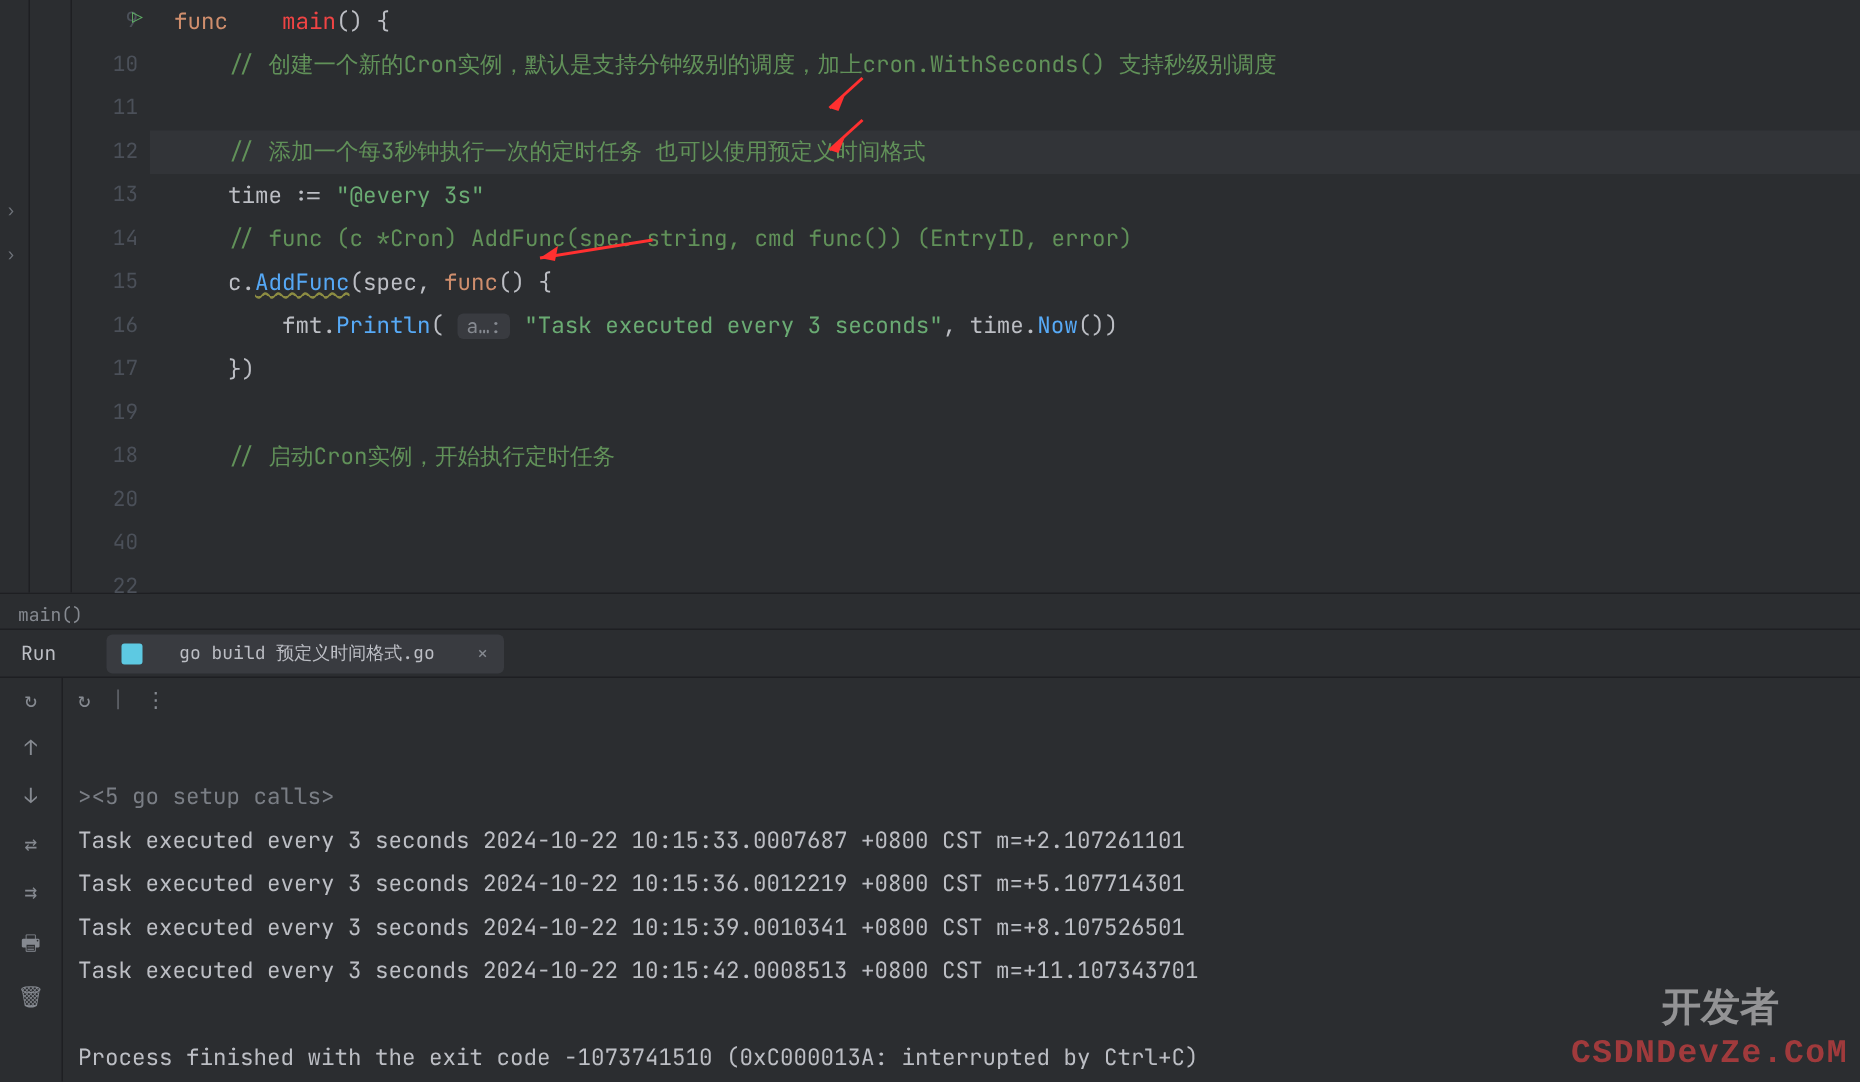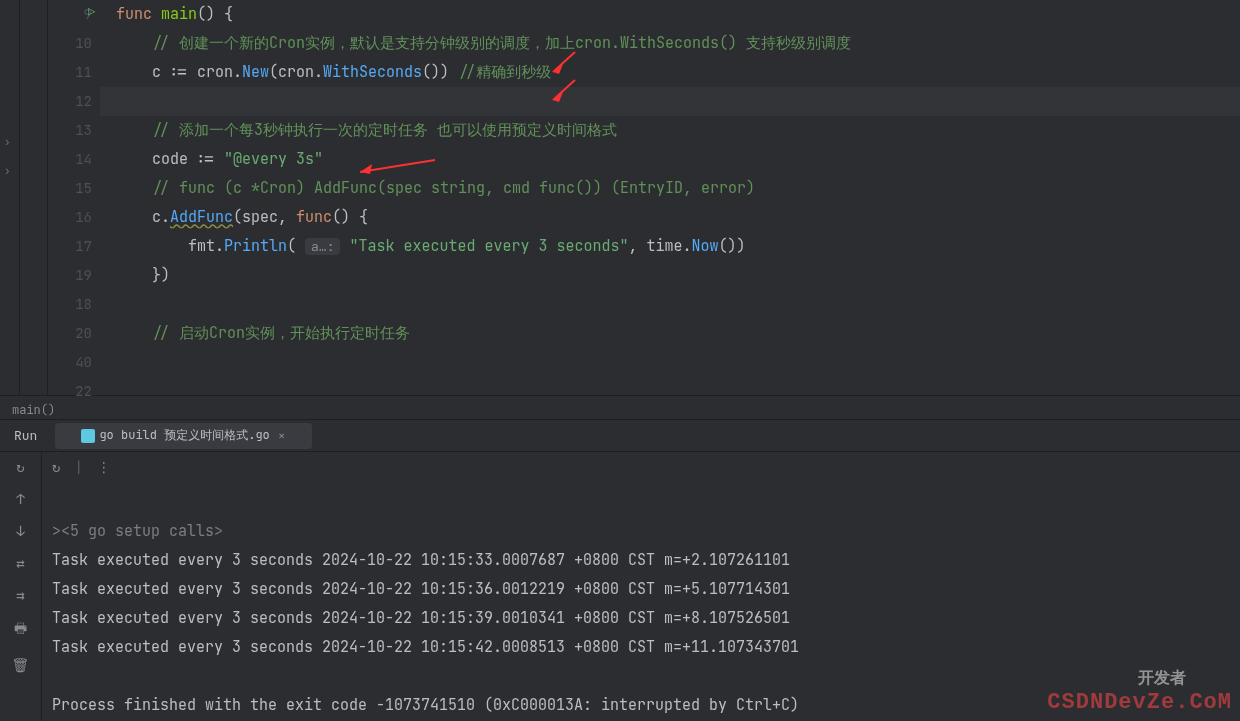--- a/index.html
+++ b/index.html
@@ -67,21 +67,21 @@
   position: absolute;
   left: 0;
   right: 0;
   top: 87px;
   height: 29px;
   background: #323438;
   z-index: 0;
 }
 .code-content { position: relative; z-index: 1; }
 .kw { color: #cf8e6d; }
-.fn { color: #84cc16; }
+.fn { color: #ef4444; margin-left: 27px; }
 .fn-call { color: #57aaf7; }
 .str { color: #6aab73; }
 .cmt-cn { color: #619159; }
 .pkg { color: #bcbec4; }
 .op { color: #bcbec4; }
 .par { color: #bcbec4; }
 .method-warn { color: #56a8f5; text-decoration: underline wavy #8c8c42; }
 .hint-box {
   background: #393b40;
   border-radius: 4px;
@@ -119,30 +119,30 @@
 }
 .tool-tab-run {
   padding: 0 14px;
   color: #bcbec4;
   font-size: 13px;
   height: 32px;
   display: flex;
   align-items: center;
 }
 .tool-tab-build {
-  padding: 0 26px;
+  padding: 0 10px;
   background: #393b40;
   color: #bcbec4;
   font-size: 12px;
   height: 26px;
   display: flex;
   align-items: center;
-  gap: 4px;
+  gap: 24px;
   border-radius: 4px;
-  margin-left: 4px;
+  margin-left: 20px;
 }
 .close-x { color: #868a91; font-size: 13px; margin-left: 4px; cursor: pointer; }
 .go-icon {
   width: 14px; height: 14px;
   background: #5dc9e2;
   border-radius: 2px;
   display: inline-block;
 }
 .tool-body {
   flex: 1;
@@ -187,21 +187,21 @@
   font-weight: bold;
   font-family: Liberation Mono, monospace;
   letter-spacing: 1px;
 }
 .watermark-cn {
   position: absolute;
   right: 54px;
   bottom: 32px;
   color: #e8e8e8;
   opacity: 0.55;
-  font-size: 16px;
+  font-size: 26px;
   font-weight: bold;
   font-family: sans-serif;
 }
 </style>
 </head>
 <body>
 
 <div class="editor-area">
   <div class="fold-gutter">
     <span class="fold-btn">›</span>
@@ -223,24 +223,23 @@
     <div class="line-number">18</div>
     <div class="line-number">20</div>
     <div class="line-number">40</div>
     <div class="line-number">22</div>
   </div>
   <div class="code-area">
     <div class="highlight-line"></div>
     <div class="code-content">
     <div class="code-line"><span class="kw">func</span> <span class="fn">main</span><span class="par">() {</span></div>
     <div class="code-line">    <span class="cmt-cn">// 创建一个新的Cron实例，默认是支持分钟级别的调度，加上cron.WithSeconds() 支持秒级别调度</span></div>
-    <div class="code-line">    <span class="pkg">c </span><span class="op">:=</span><span class="pkg"> cron.</span><span class="fn-call">New</span><span class="par">(cron.</span><span class="fn-call">WithSeconds</span><span class="par">()) </span><span class="cmt-cn">//精确到秒级</span></div>
     <div class="code-line"></div>
     <div class="code-line">    <span class="cmt-cn">// 添加一个每3秒钟执行一次的定时任务 也可以使用预定义时间格式</span></div>
-    <div class="code-line">    <span class="pkg">code </span><span class="op">:=</span><span class="str"> "@every 3s"</span></div>
+    <div class="code-line">    <span class="pkg">time </span><span class="op">:=</span><span class="str"> "@every 3s"</span></div>
     <div class="code-line">    <span class="cmt-cn">// func (c *Cron) AddFunc(spec string, cmd func()) (EntryID, error)</span></div>
     <div class="code-line">    <span class="pkg">c.</span><span class="method-warn">AddFunc</span><span class="par">(spec, </span><span class="kw">func</span><span class="par">() {</span></div>
     <div class="code-line">        <span class="pkg">fmt.</span><span class="fn-call">Println</span><span class="par">( </span><span class="hint-box">a…:</span><span class="str"> "Task executed every 3 seconds"</span><span class="pkg">, time.</span><span class="fn-call">Now</span><span class="par">())</span></div>
     <div class="code-line">    <span class="par">})</span></div>
     <div class="code-line"></div>
     <div class="code-line">    <span class="cmt-cn">// 启动Cron实例，开始执行定时任务</span></div>
     </div>
     <svg class="arrow" style="left:250px;top:154px" width="90" height="24">
         <line x1="85" y1="6" x2="10" y2="18" stroke="#ff3030" stroke-width="2"></line>
         <polygon points="10,18 22,10 20,20" fill="#ff3030"></polygon>

